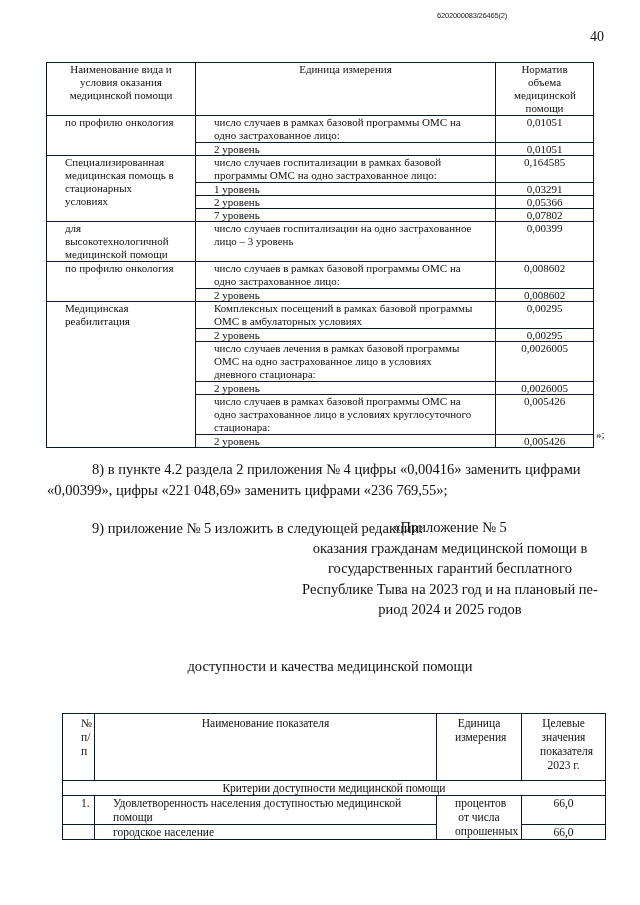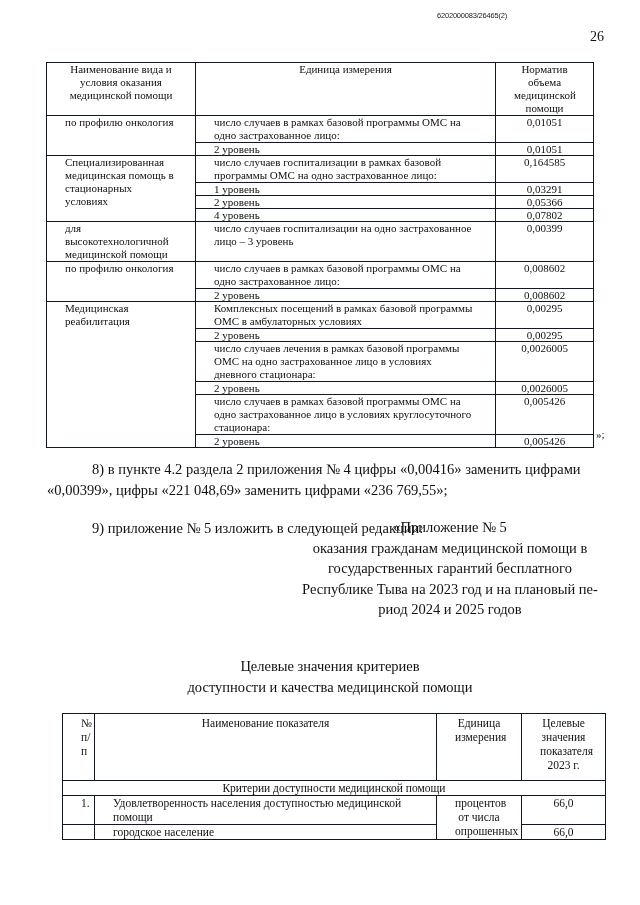--- a/index.html
+++ b/index.html
@@ -33,21 +33,21 @@
   #t2 { left: 62px; top: 713px; width: 543px; font-size: 11.5px; }
   #t2 th { text-align: center; line-height: 14px; padding-top: 2px; margin-top: 40px; }
   #t2 td { line-height: 14px; }
   #t2 td.c { text-align: center; }
   #t2 td.mid { vertical-align: top; text-align: center; }
 </style>
 </head>
 <body>
 
 <div class="doc-code">6202000083/26465(2)</div>
-<div class="page-num">26</div>
+<div class="page-num">40</div>
 
 <table id="t1">
   <colgroup>
       <col style="width:149px">
       <col style="width:300px">
       <col style="width:98px">
     </colgroup>
   <tbody>
       <tr>
     <th>Наименование вида и условия оказания медицинской помощи</th>
@@ -70,21 +70,21 @@
   </tr>
   <tr>
     <td class="lvl">1 уровень</td>
     <td class="num lvl">0,03291</td>
   </tr>
   <tr>
     <td class="lvl">2 уровень</td>
     <td class="num lvl">0,05366</td>
   </tr>
   <tr>
-    <td class="lvl">4 уровень</td>
+    <td class="lvl">7 уровень</td>
     <td class="num lvl">0,07802</td>
   </tr>
   <tr>
     <td>для высокотехнологичной медицинской помощи</td>
     <td>число случаев госпитализации на одно застрахованное лицо – 3 уровень</td>
     <td class="num">0,00399</td>
   </tr>
   <tr>
     <td rowspan="2">по профилю онкология</td>
     <td>число случаев в рамках базовой программы ОМС на одно застрахованное лицо:</td>
@@ -129,21 +129,20 @@
 
 <div class="appendix">
   <div>«Приложение № 5</div>
   <div>оказания гражданам медицинской помощи в</div>
   <div>государственных гарантий бесплатного</div>
   <div>Республике Тыва на 2023 год и на плановый пе-</div>
   <div>риод 2024 и 2025 годов</div>
 </div>
 
 <div class="title">
-  <div>Целевые значения критериев</div>
   <div>доступности и качества медицинской помощи</div>
 </div>
 
 <table id="t2">
   <colgroup>
       <col style="width:32px">
       <col style="width:342px">
       <col style="width:85px">
       <col style="width:84px">
     </colgroup>

